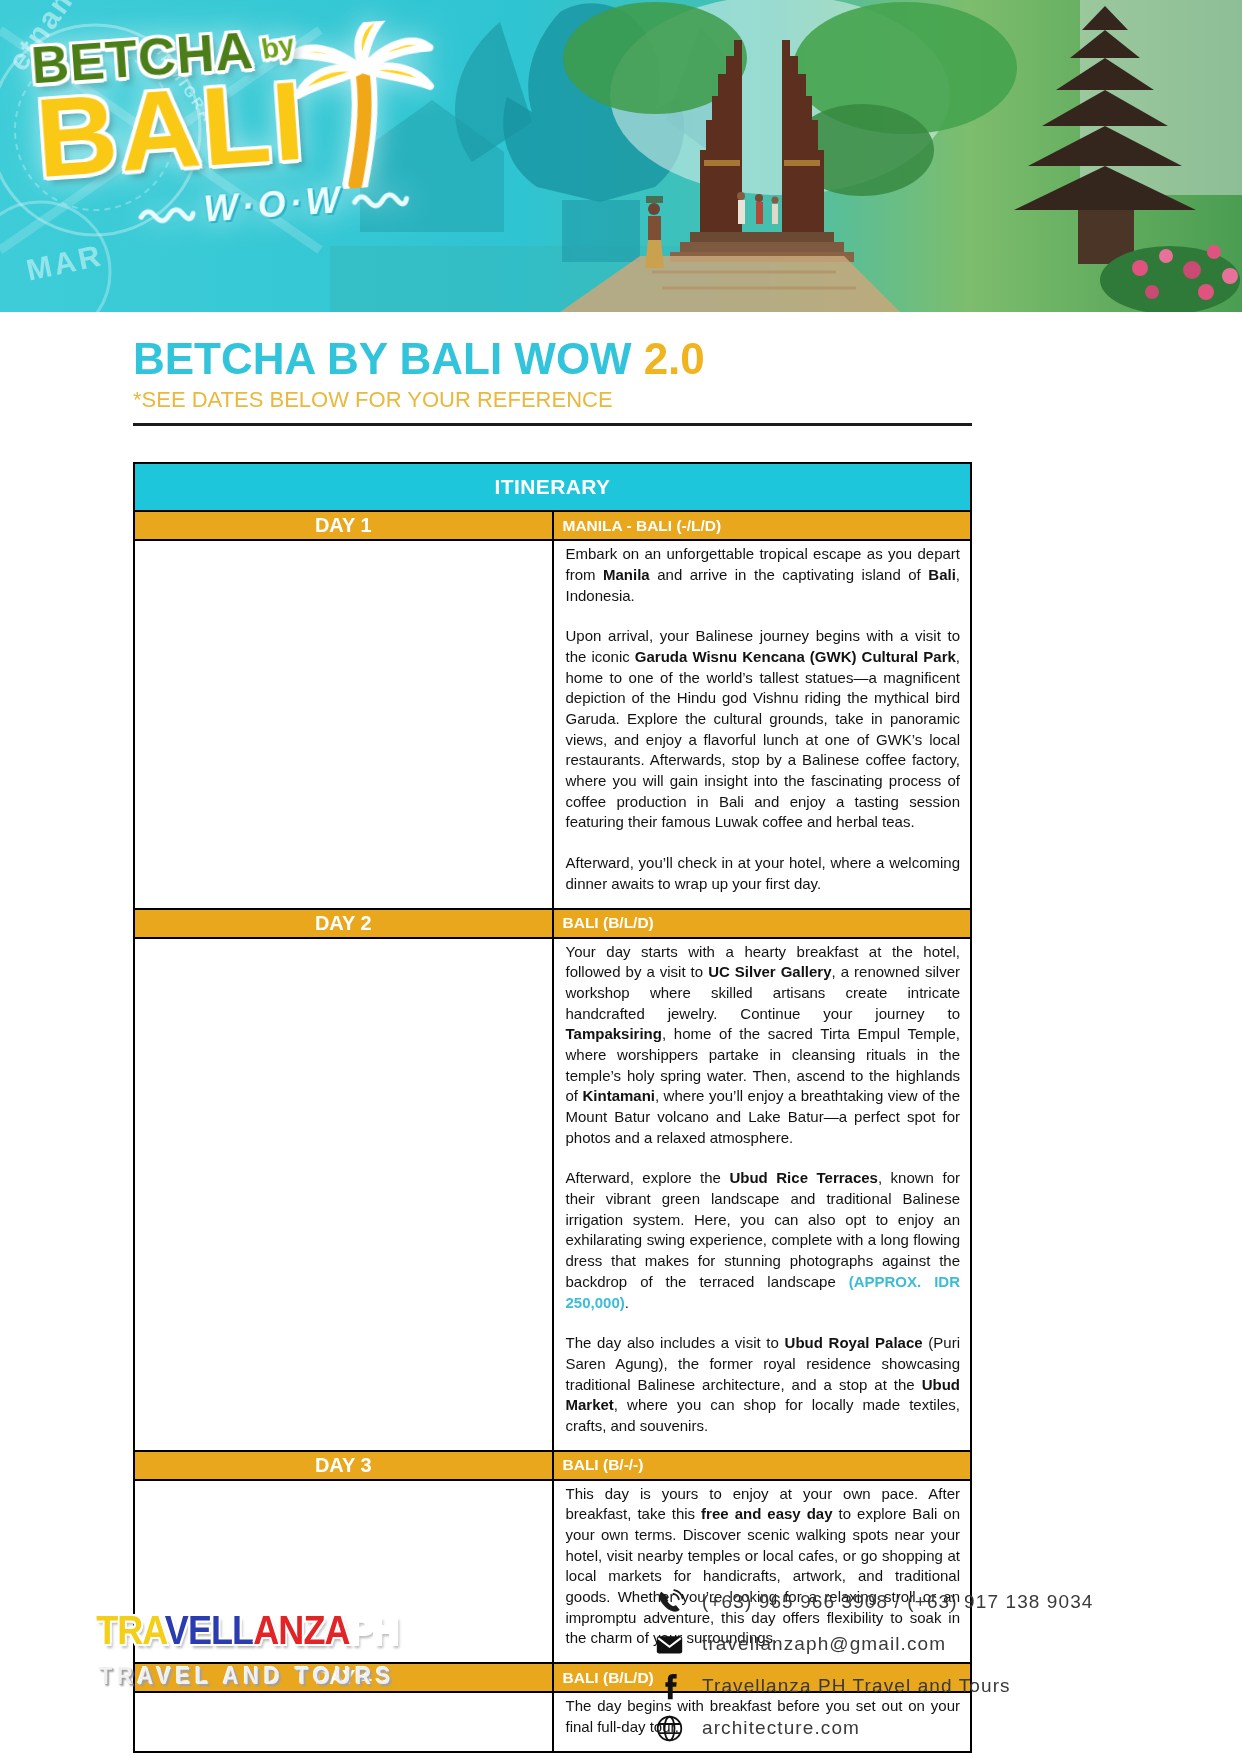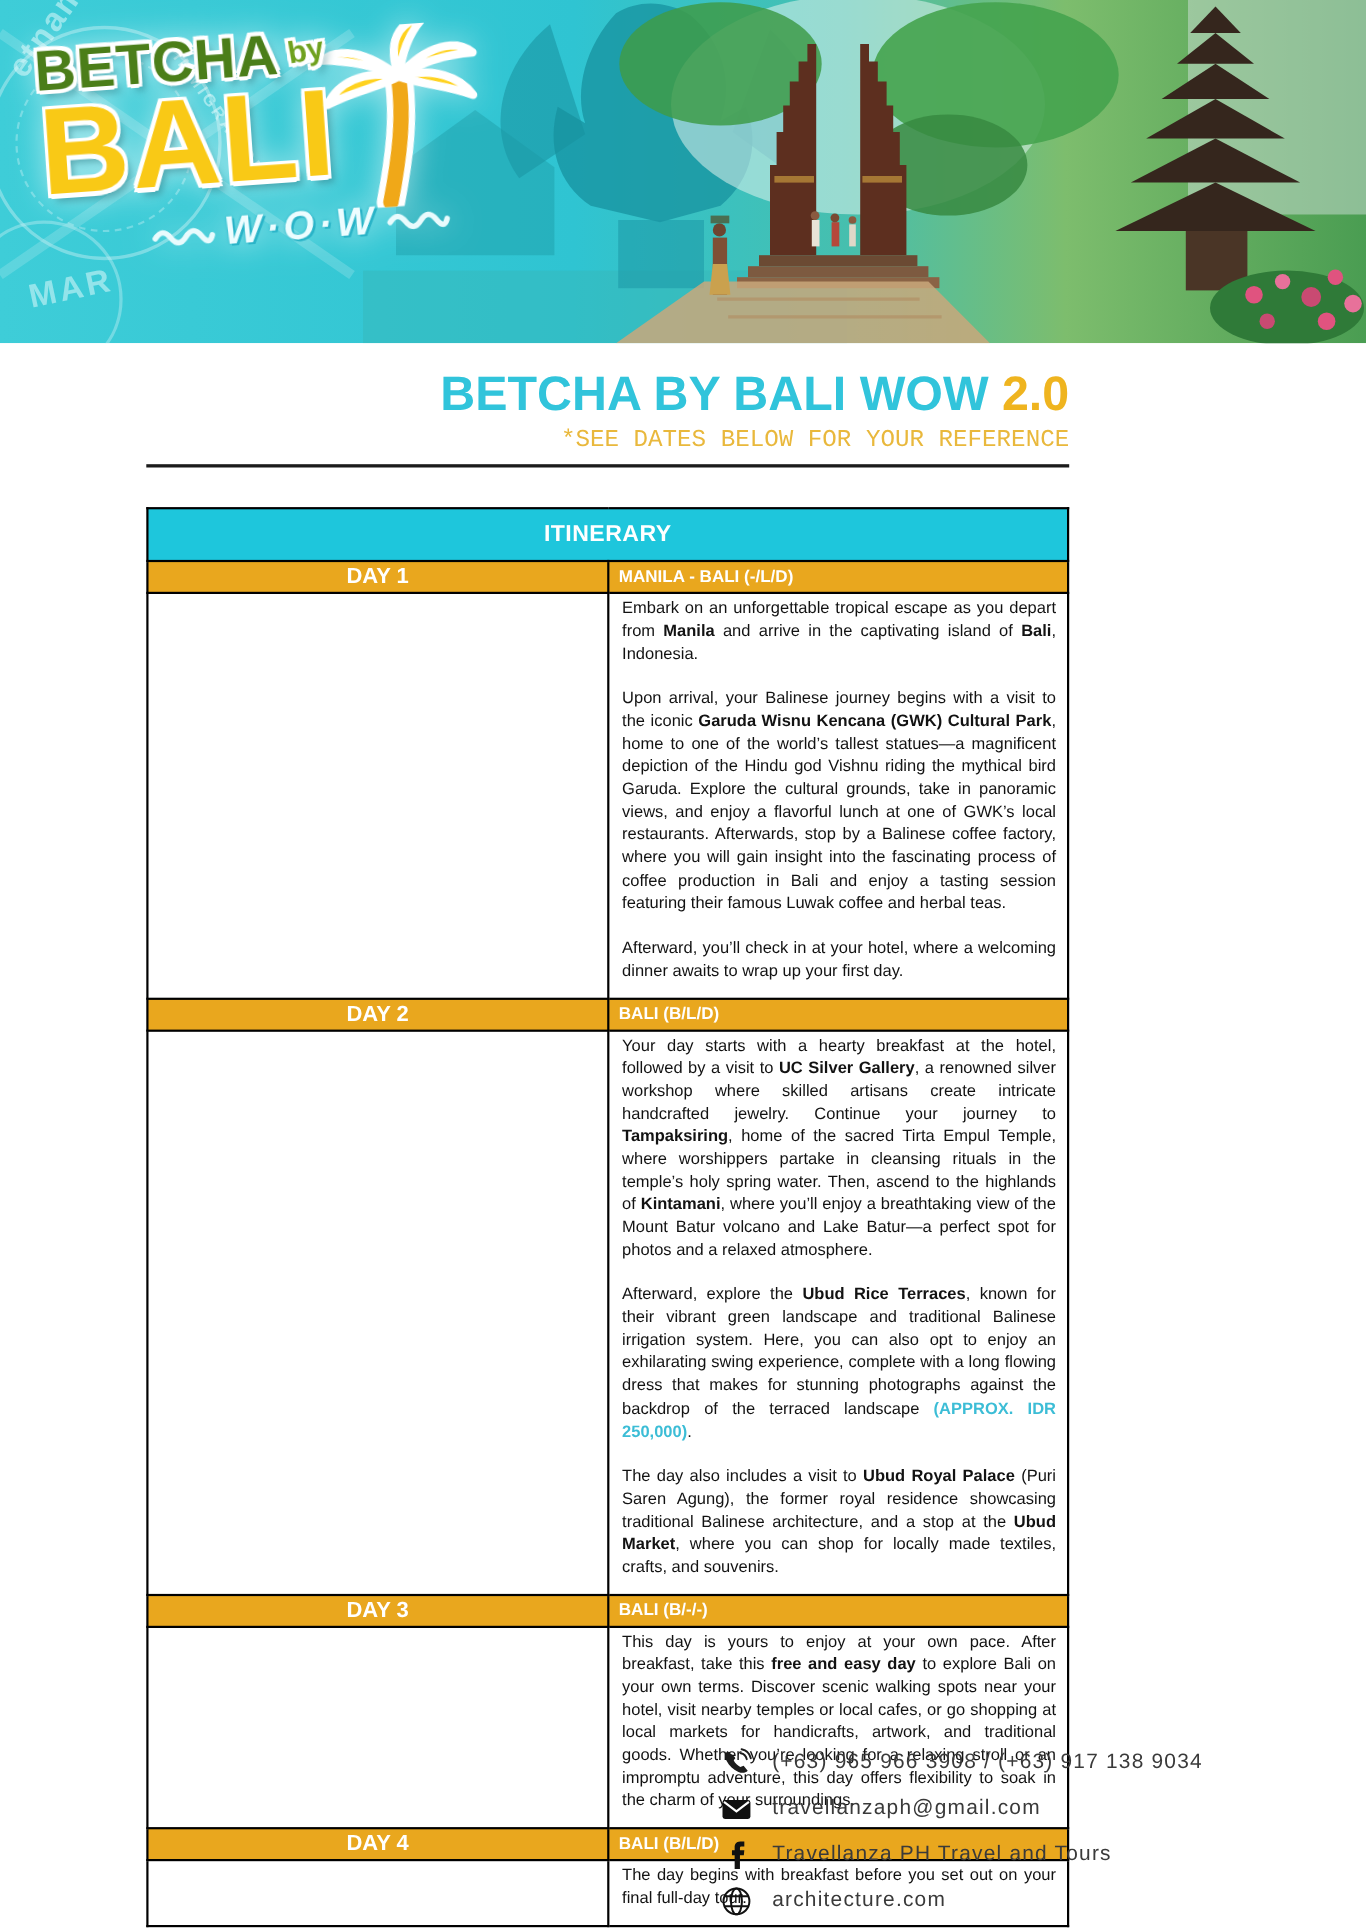--- a/index.html
+++ b/index.html
@@ -23,26 +23,26 @@
            transform:rotate(-6deg);margin-left:8px;vertical-align:10px;}
   .logo-row2{display:flex;align-items:flex-start;margin-top:-8px;}
   .logo-bali{font-size:112px;font-weight:900;color:#f9c916;line-height:.92;letter-spacing:2px;}
   .palm{width:150px;height:165px;margin-left:-14px;margin-top:-42px;flex:0 0 auto;}
   .logo-row3{display:flex;align-items:center;gap:8px;margin-left:96px;margin-top:-10px;}
   .logo-wow{font-size:36px;font-weight:bold;font-style:italic;color:#ecfdff;letter-spacing:4px;
             text-shadow:0 0 3px #2ab4c8,2px 2px 0 #2ab4c8;}
   .wave{width:58px;height:22px;}
 
   
-  .title-area{width:839px;margin-left:133px;text-align:right;}
+  .title-area{width:839px;margin-left:133px;text-align:left;}
   h1{margin:24px 0 0;font-size:44px;line-height:1.05;font-weight:bold;letter-spacing:0;}
   .t-main{color:var(--title_cyan);}
   .t-ver{color:var(--title_gold);margin-left:12px;}
   .dates-label{margin-top:13px;font-size:17px;font-weight:bold;color:var(--dates_label_gold);}
-  .dates-note{margin-top:5px;font-size:22px;color:var(--dates_note_gold);font-family:Liberation Mono, monospace;}
+  .dates-note{margin-top:5px;font-size:22px;color:var(--dates_note_gold);}
   .divider{margin-top:10px;border-bottom:3px solid #1b1b1b;}
 
   
   table.itinerary{margin:36px 0 0 133px;width:839px;border-collapse:collapse;
                   border:2.5px solid #000;table-layout:fixed;}
   .itinerary th,.itinerary td{border:2px solid #000;}
   .itin-head{background:var(--table_header_cyan);color:#fff;font-size:21px;font-weight:bold;
              height:44px;letter-spacing:.4px;text-align:center;}
   .day-label{width:172px;background:var(--day_row_gold);color:#fff;font-weight:bold;
              font-size:20px;text-align:center;height:25px;}
@@ -260,20 +260,26 @@
   <tr class="body-row">
     <td class="body-left"></td>
     <td class="body-cell">
             <p><span>The day begins with breakfast before you set out on your final full-day tour.</span></p>
           </td>
   </tr>
 </tbody>
   </table>
 
   <footer class="footer">
+    <div class="brand">
+      <div class="brand-name">
+        <span class="lg-tra bn">TRA</span><span class="lg-vell bn">VELL</span><span class="lg-anza bn">ANZA</span><span class="lg-ph bn">PH</span>
+      </div>
+      <div class="brand-sub">TRAVEL AND TOURS</div>
+    </div>
     <div class="contacts" id="contacts">
   <div class="contact-row">
     <span class="contact-icon">
             <svg viewBox="0 0 32 32" aria-hidden="true">
               <path fill="#1c1c1c" d="M7 4.2C4.6 6.5 3.9 10 6.2 14.3c2.5 4.7 6.8 8.8 11.8 10.9 4 1.7 7.2.9 9.3-1.3l-4.1-4.8-3.3 1.1c-2.4-1.1-5.4-3.9-6.6-6.4l1.3-3.2z"></path>
               <path fill="none" stroke="#1c1c1c" stroke-width="2" stroke-linecap="round" d="M20.3 6.5a7.5 7.5 0 0 1 6 5.9"></path>
               <path fill="none" stroke="#1c1c1c" stroke-width="2" stroke-linecap="round" d="M21.2 2.4a11.8 11.8 0 0 1 9.2 9"></path>
             </svg>
           </span>
     <span class="contact-text">(+63) 965 966 3908 / (+63) 917 138 9034</span>

